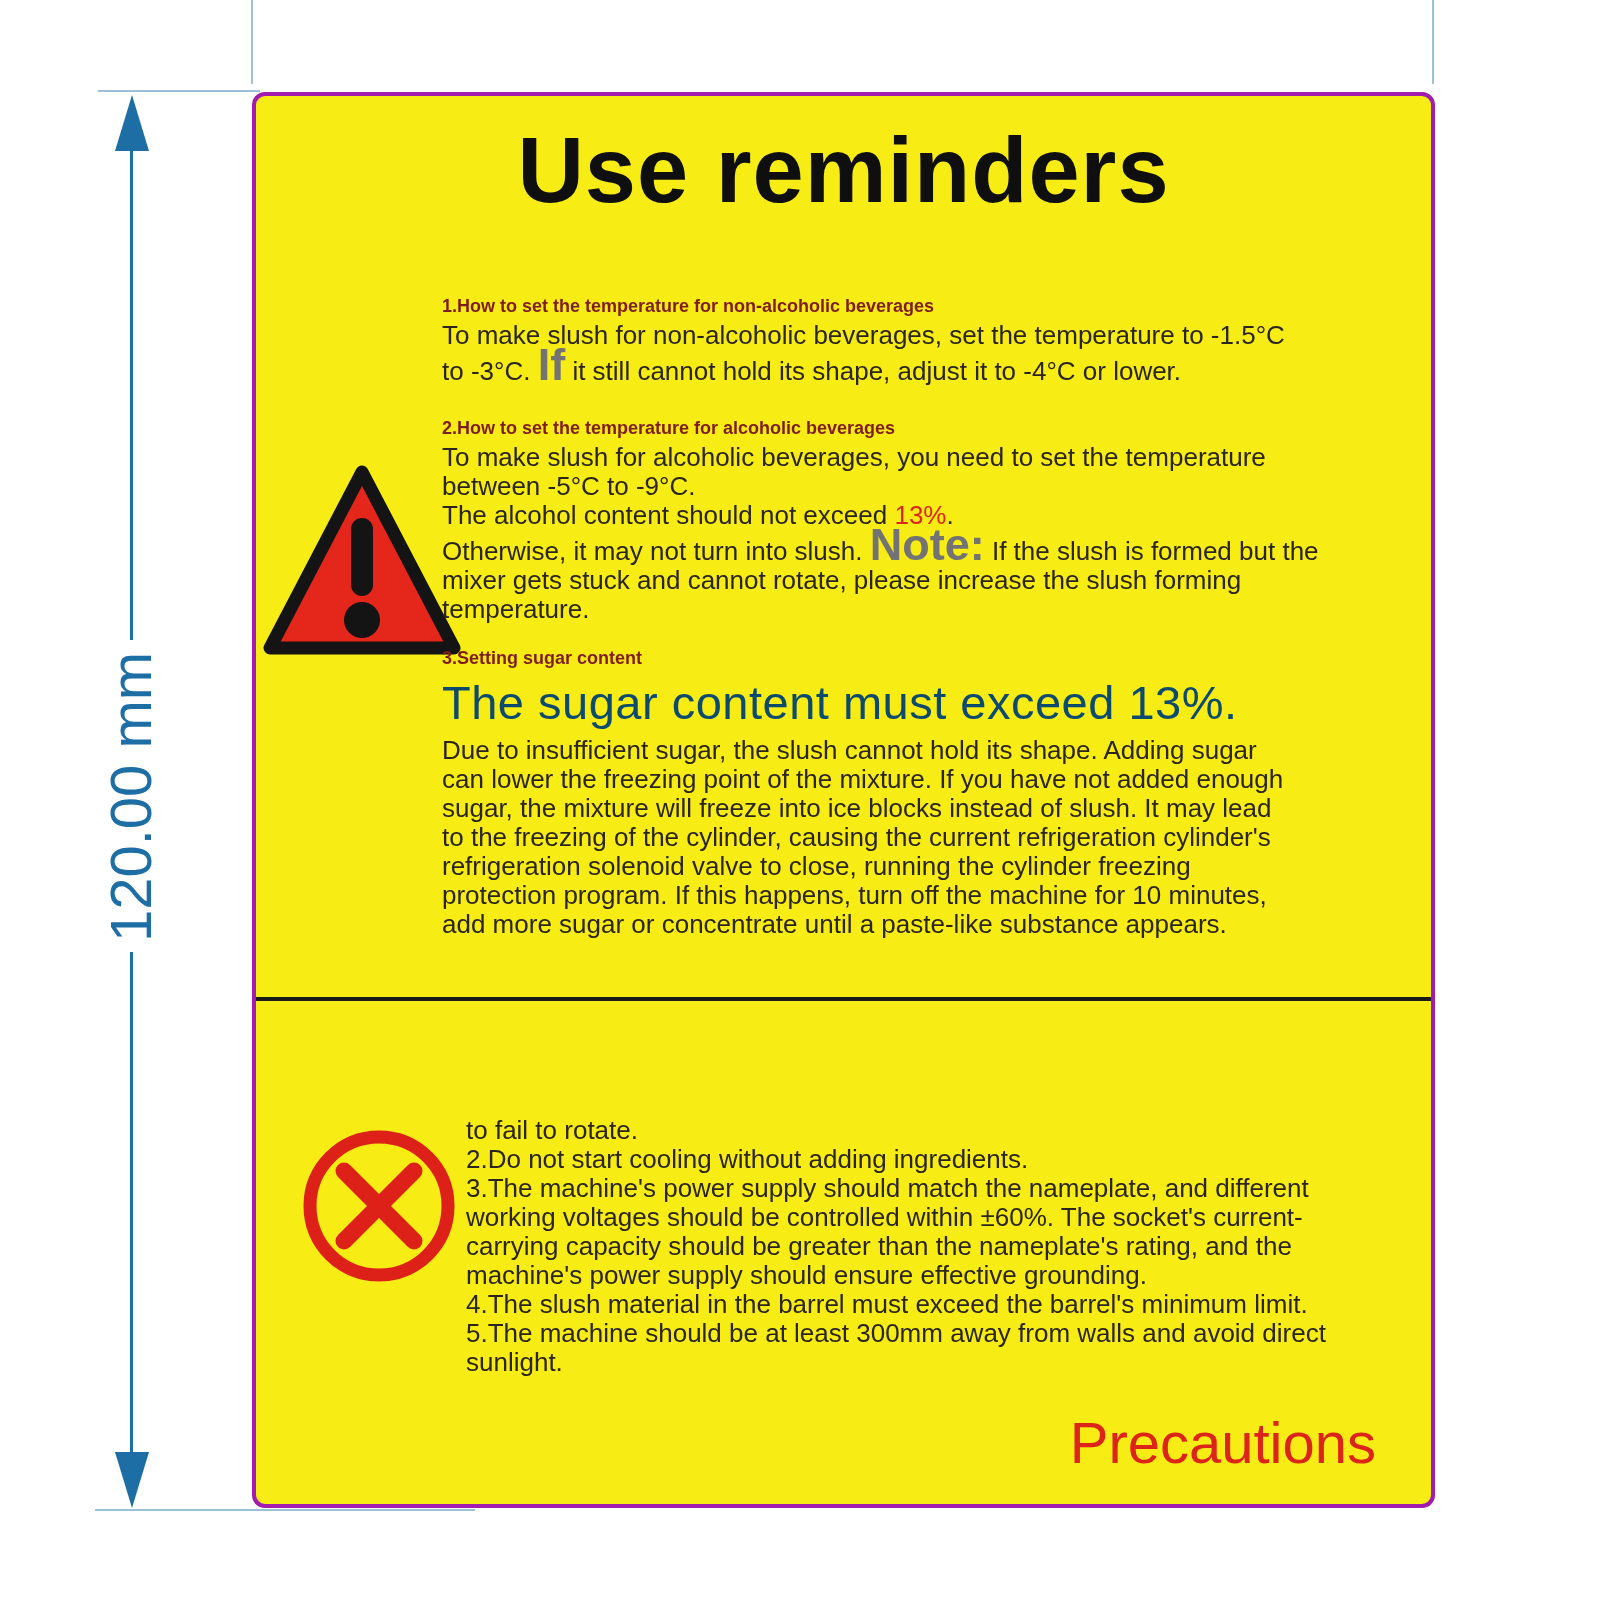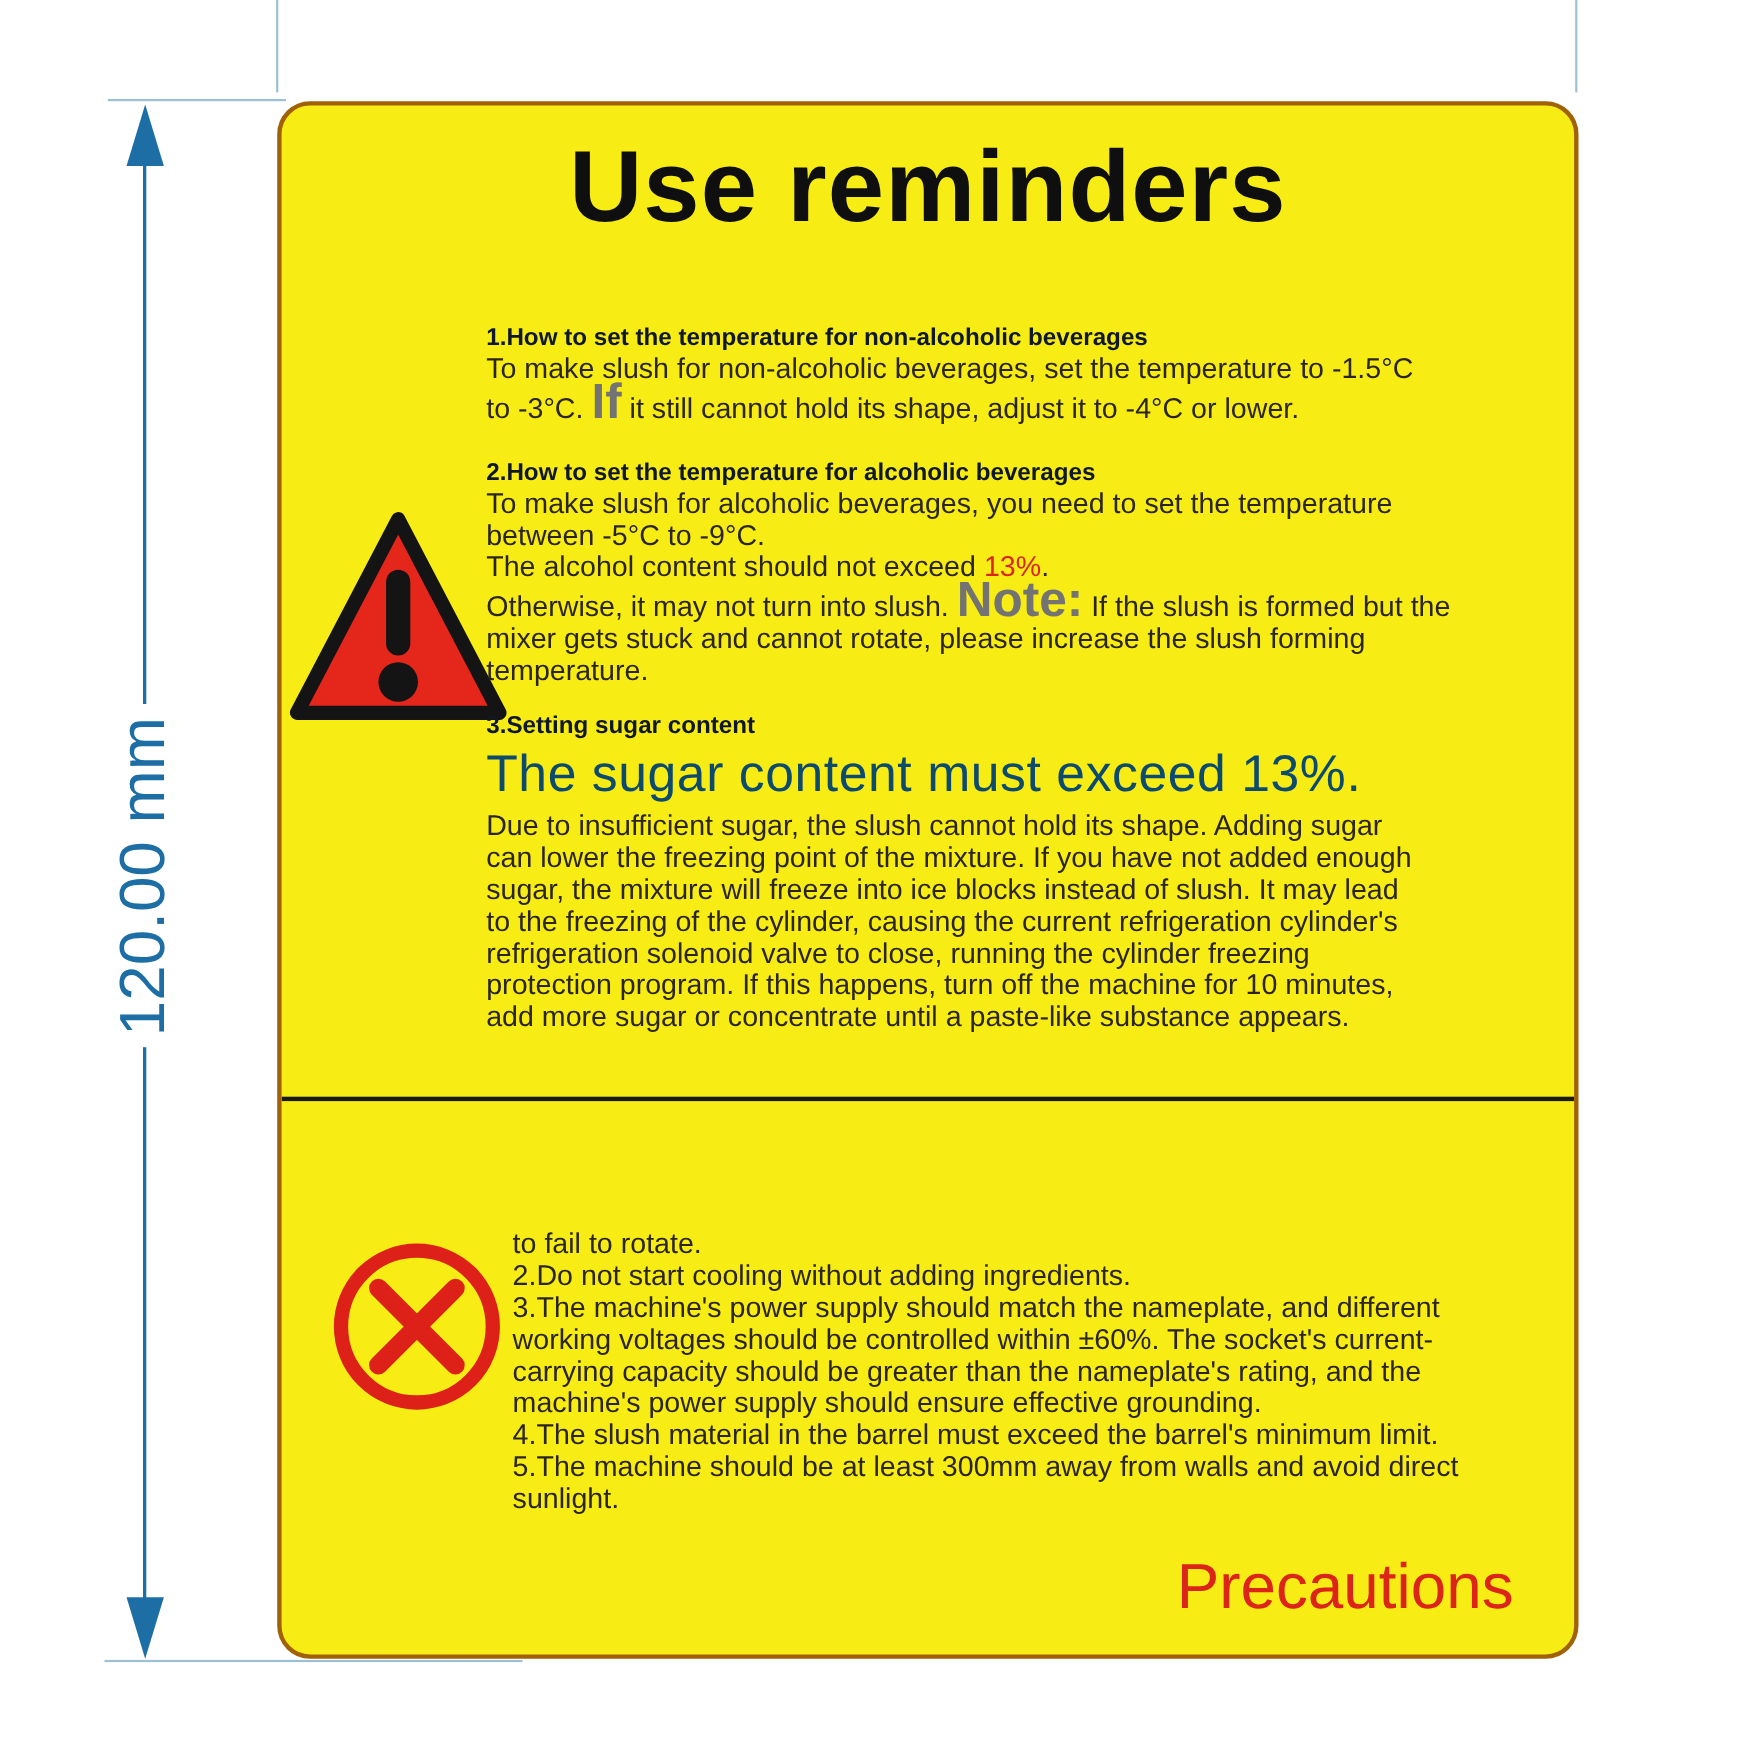--- a/index.html
+++ b/index.html
@@ -11,29 +11,29 @@
   .dimline{position:absolute;width:3px;background:#1e6ea6;}
   .arrow{position:absolute;width:0;height:0;border-left:17px solid transparent;
          border-right:17px solid transparent;}
   .arrow-up{border-bottom:56px solid #1e6ea6;}
   .arrow-down{border-top:56px solid #1e6ea6;}
   .dim-text{position:absolute;color:#1e6ea6;font-size:58px;white-space:nowrap;
             transform:translate(-50%,-50%) rotate(-90deg);}
 
   
   .label-card{position:absolute;left:252px;top:92px;width:1183px;height:1416px;
-              box-sizing:border-box;background:#f7ec13;border:4px solid #a16207;
-              border-radius:30px;overflow:hidden;color:#272219;}
+              box-sizing:border-box;background:#f7ec13;border:4px solid #a21caf;
+              border-radius:13px;overflow:hidden;color:#272219;}
   .divider{position:absolute;left:0;right:0;top:901px;height:4px;background:#1a1a1a;}
   .title{position:absolute;left:0;top:22px;width:100%;text-align:center;
          font-size:92px;font-weight:bold;color:#0f0f0f;letter-spacing:1px;}
 
   .content-top{position:absolute;left:186px;top:196px;}
   .content-bottom{position:absolute;left:210px;top:1020px;}
-  .h{font-size:22px;font-weight:bold;line-height:29px;white-space:nowrap;color:#0f172a;}
+  .h{font-size:18px;font-weight:bold;line-height:29px;white-space:nowrap;color:#7f1d1d;}
   .t{font-size:26px;line-height:29px;white-space:nowrap;color:#2b251e;}
   .sec-2{margin-top:28px;}
   .sec-3{margin-top:20px;}
   .red{color:#dd2418;}
   .big-red{font-size:45px;font-weight:bold;color:#737373;}
   .highlight{font-size:47px;line-height:58px;color:#0c4a6e;white-space:nowrap;
              margin:1px 0 4px 0;letter-spacing:0.5px;}
   .footer-word{position:absolute;right:55px;bottom:28px;font-size:58px;color:#dd2418;}
 
   .warn-icon{position:absolute;left:6px;top:364px;}

